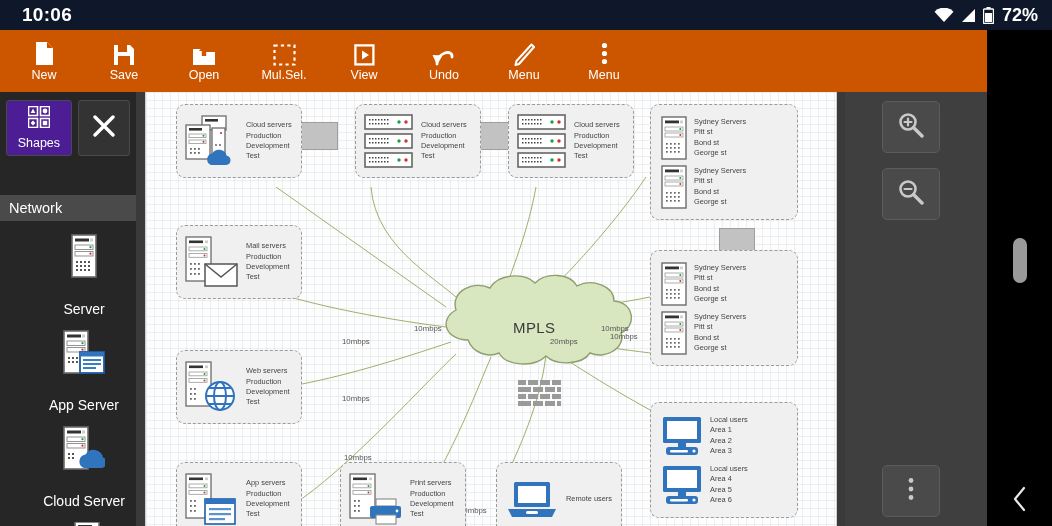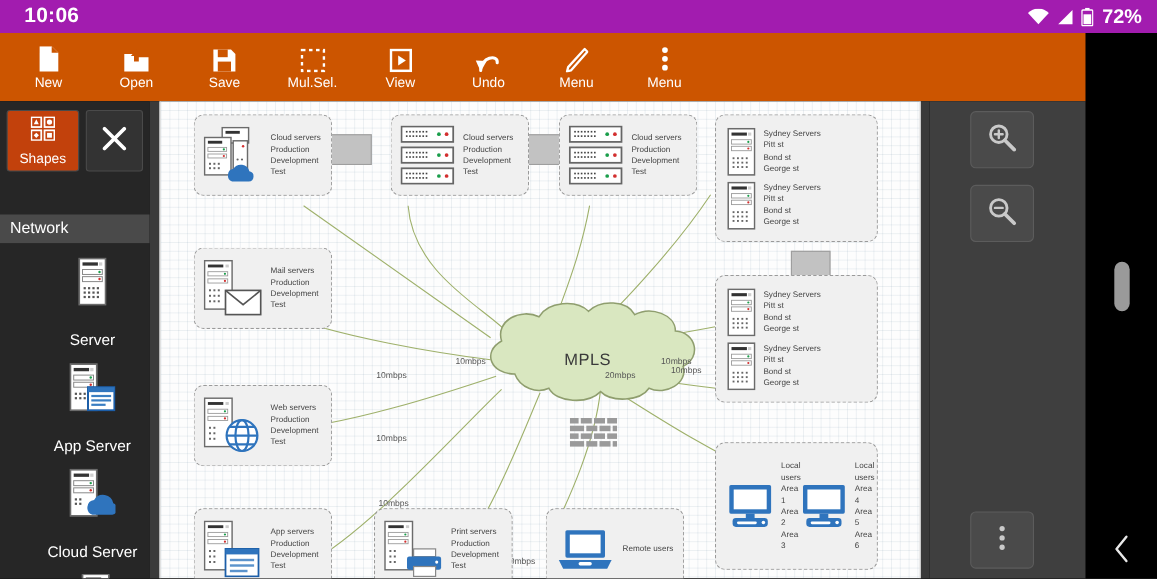--- a/index.html
+++ b/index.html
@@ -7,21 +7,21 @@
     width: 1052px; height: 526px;
     background: #000;
     font-family: "Liberation Sans", sans-serif;
     overflow: hidden;
   }
   #app { position: relative; width: 1052px; height: 526px; background:#000; }
 
   
   .statusbar {
     position: absolute; left:0; top:0; width:1052px; height:30px;
-    background:#a21caf; color:#fff;
+    background:#0f172a; color:#fff;
     display:flex; align-items:center; justify-content:space-between;
     padding: 0 14px 0 22px;
   }
   .status-time { font-size:19px; font-weight:bold; letter-spacing:.3px; }
   .status-right { display:flex; align-items:center; gap:7px; }
   .status-right svg { display:block; }
   .battpct { font-size:18px; font-weight:bold; margin-left:1px; }
 
   
   .toolbar {
@@ -43,21 +43,21 @@
     position:absolute; left:987px; top:30px; width:65px; height:62px; background:#000;
   }
 
   
   .leftpanel {
     position:absolute; left:0; top:92px; width:136px; height:434px;
     background:#262626;
   }
   .lp-top { display:flex; gap:6px; padding:8px 6px 0 6px; }
   .btn-shapes {
-    width:68px; height:56px; background:#c2410c; border:1px solid #4a4a4a; border-radius:3px;
+    width:68px; height:56px; background:#4c1d95; border:1px solid #4a4a4a; border-radius:3px;
     display:flex; flex-direction:column; align-items:center; justify-content:center;
     gap:4px; color:#fff; cursor:pointer;
   }
   .btn-shapes .lbl { font-size:12.5px; }
   .btn-close {
     width:54px; height:56px; background:#333; border:1px solid #4a4a4a; border-radius:3px;
     display:flex; align-items:center; justify-content:center; color:#fff; cursor:pointer;
   }
   .lp-cat {
     position:absolute; left:0; top:103px; width:136px; height:26px;
@@ -163,37 +163,37 @@
         <svg width="19" height="24" viewBox="0 0 19 24">
             <path d="M1 0 H12 L18 6 V23 H1 Z" fill="#fff"></path>
             <path d="M12 0 L12 6 L18 6 Z" fill="#CC5500"></path>
           </svg>
       </span>
       <span class="tb-lbl">New</span>
     </div>
 
     <div class="tb-item">
       <span class="tb-ico">
-        <svg width="24" height="22" viewBox="0 0 24 22">
-          <path d="M1 5 H9 L11 8 H23 V21 H1 Z" fill="#fff"></path>
-          <path d="M12 1 L17 7 H14.2 V12 H9.8 V7 H7 Z" fill="#CC5500"></path>
-        </svg>
-      </span>
-      <span class="tb-lbl">Open</span>
-    </div>
-
-    <div class="tb-item">
-      <span class="tb-ico">
         <svg width="22" height="22" viewBox="0 0 22 22">
           <path d="M1 1 H17 L21 5 V21 H1 Z" fill="#fff"></path>
           <rect x="5" y="1" width="9" height="7" fill="#CC5500"></rect>
           <rect x="5" y="12" width="12" height="9" fill="#CC5500"></rect>
         </svg>
       </span>
       <span class="tb-lbl">Save</span>
+    </div>
+
+    <div class="tb-item">
+      <span class="tb-ico">
+        <svg width="24" height="22" viewBox="0 0 24 22">
+          <path d="M1 5 H9 L11 8 H23 V21 H1 Z" fill="#fff"></path>
+          <path d="M12 1 L17 7 H14.2 V12 H9.8 V7 H7 Z" fill="#CC5500"></path>
+        </svg>
+      </span>
+      <span class="tb-lbl">Open</span>
     </div>
 
     <div class="tb-item">
       <span class="tb-ico">
         <svg width="23" height="22" viewBox="0 0 23 22">
           <rect x="1.5" y="1.5" width="20" height="19" fill="none" stroke="#fff" stroke-width="2.2" stroke-dasharray="3.2 3.2"></rect>
         </svg>
       </span>
       <span class="tb-lbl">Mul.Sel.</span>
     </div>
@@ -888,21 +888,21 @@
                 </g>
             </svg>
           </span>
           <span class="txt">Sydney Servers
 Pitt st
 Bond st
 George st</span>
         </div>
       </div>
 
-      <div class="node" style="left:504px; top:310px; width:148px; height:116px; align-items:stretch; flex-direction:row; justify-content:space-around; padding:8px 10px;">
+      <div class="node" style="left:504px; top:310px; width:148px; height:116px; align-items:stretch; flex-direction:column; justify-content:space-around; padding:8px 10px;">
         <div style="display:flex; align-items:center;">
           <span class="ico">
             <svg width="42" height="40" viewBox="0 0 42 40">
               <rect x="2" y="1" width="38" height="26" rx="1.5" fill="#2f74bd"></rect>
               <rect x="6" y="5" width="30" height="18" fill="#fff"></rect>
               <rect x="17" y="27" width="8" height="4" fill="#2f74bd"></rect>
               <rect x="5" y="31" width="32" height="8" rx="3" fill="#2f74bd"></rect>
               <rect x="9" y="34" width="18" height="2.5" rx="1.2" fill="#fff"></rect>
               <circle cx="33" cy="35" r="1.6" fill="#fff"></circle>
             </svg>

